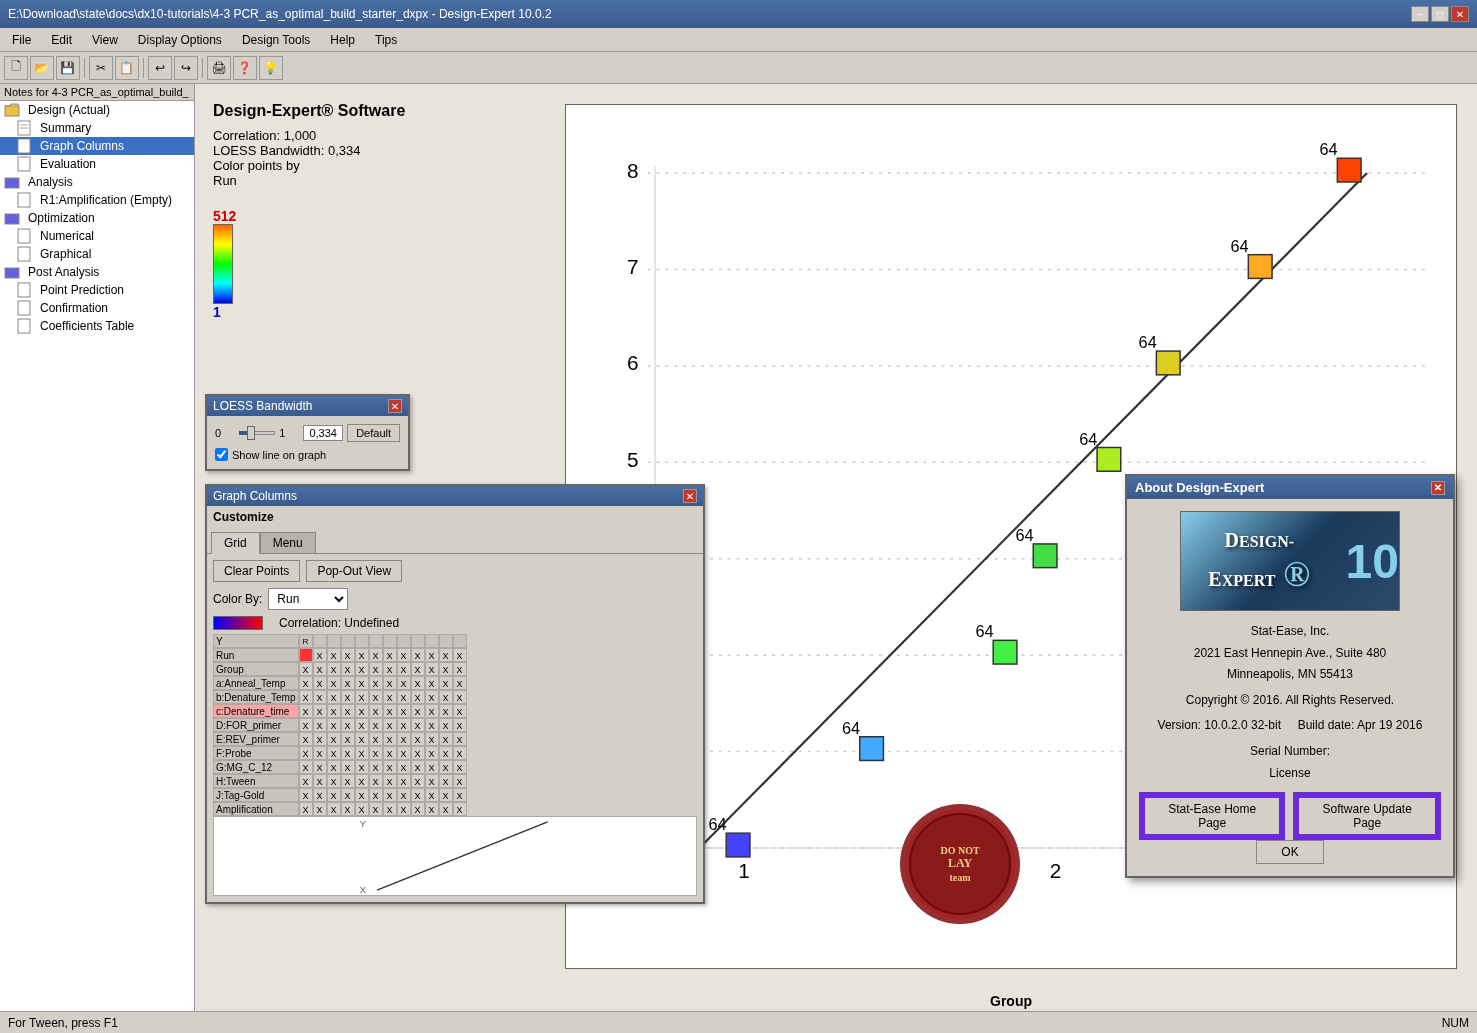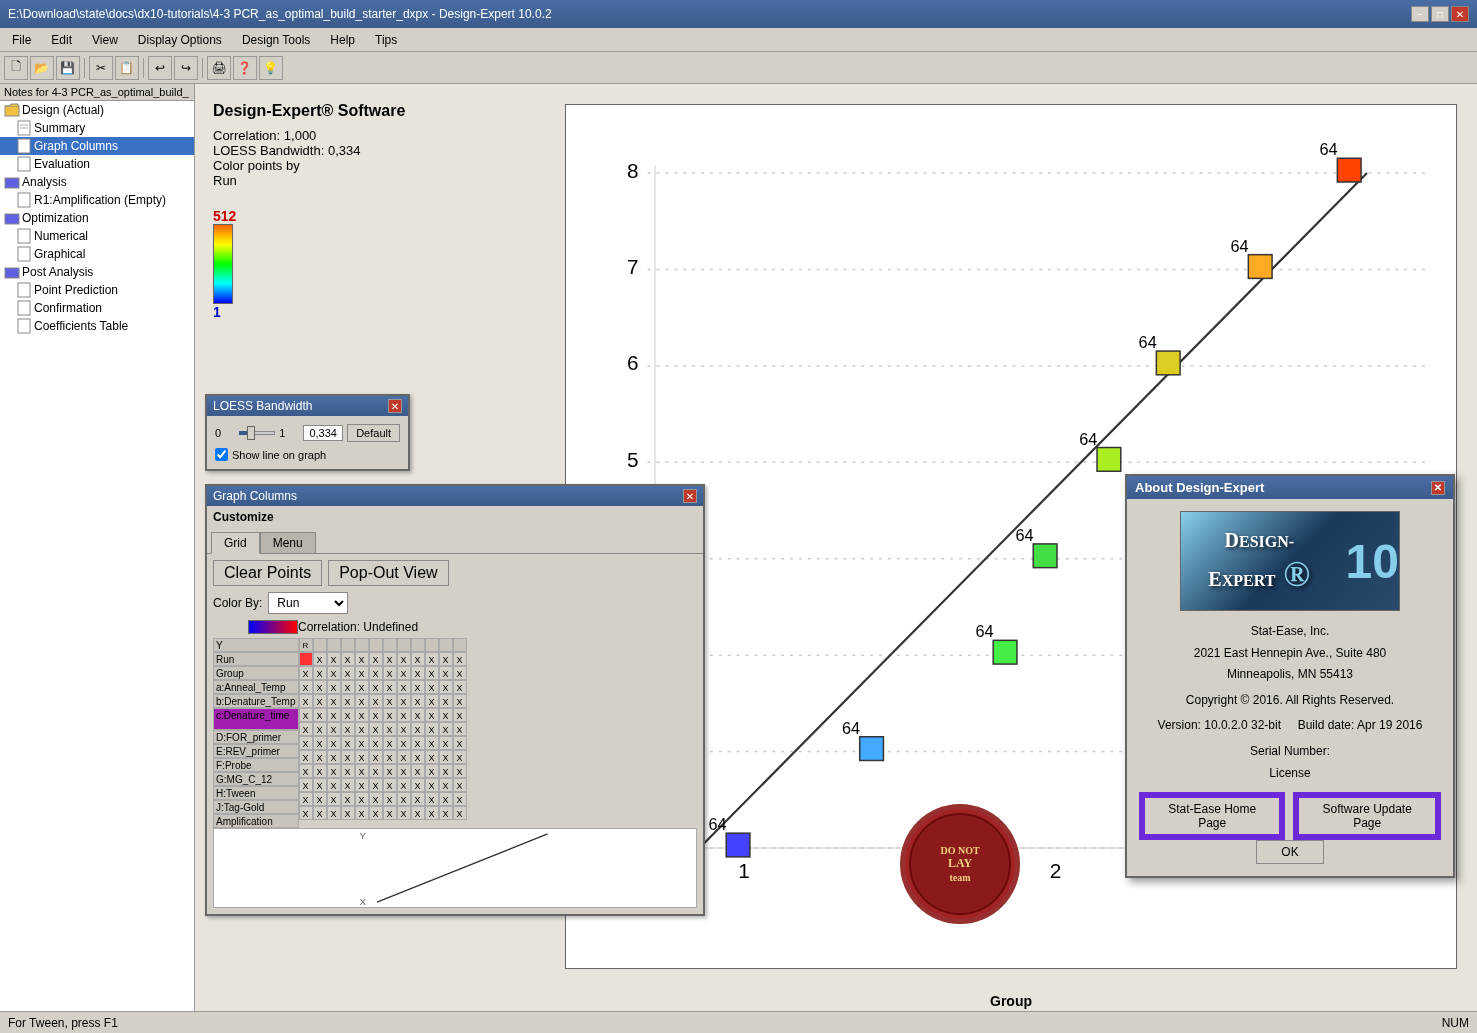--- a/index.html
+++ b/index.html
@@ -103,21 +103,21 @@
       background: #d4d0c8;
       padding: 2px 4px;
       font-size: 11px;
       border-bottom: 1px solid #999;
     }
     .tree-item {
       padding: 1px 4px;
       cursor: pointer;
       display: flex;
       align-items: center;
-      gap: 2px;
+      gap: 8px;
       font-size: 12px;
       white-space: nowrap;
     }
     .tree-item.selected { background: #3a70c4; color: white; }
     .tree-icon { width: 16px; height: 16px; flex-shrink: 0; }
     .indent-1 { padding-left: 16px; }
 
     
     .content-area {
       flex: 1;
@@ -257,44 +257,43 @@
     }
     .btn-row {
       display: flex;
       gap: 6px;
       margin-bottom: 6px;
     }
     .small-btn {
       background: #d4d0c8;
       border: 1px solid #888;
       padding: 3px 10px;
-      font-size: 16px;
+      font-size: 12px;
       cursor: pointer;
     }
     .color-by-row {
       display: flex;
       align-items: center;
       gap: 6px;
       margin-bottom: 6px;
     }
     .select-box {
       background: white;
       border: 1px solid #888;
       padding: 2px 4px;
       font-size: 12px;
       width: 80px;
     }
 
     
     .corr-bar-row {
       display: flex;
       align-items: flex-end;
-      gap: 0;
+      gap: 16px;
       margin-bottom: 4px;
-      margin-left: 35px;
     }
     .corr-bar {
       width: 50px;
       height: 14px;
       background: linear-gradient(to right, #0000ff, #ff0000);
       border: 1px solid #666;
     }
 
     
     .mini-chart {
@@ -701,21 +700,21 @@
           <span>Correlation: Undefined</span>
         </div>
         <div style="display:flex;flex-direction:row; gap:0;">
 
           <div style="display:flex; flex-direction:column; gap:0; margin-top:0;">
             <div style="height:14px;background:#c8c4bc;border:1px solid #aaa;padding:0 2px;font-size:10px;white-space:nowrap;line-height:14px;">Y</div>
             <div style="height:14px;background:#c8c4bc;border:1px solid #aaa;padding:0 2px;font-size:10px;white-space:nowrap;line-height:14px;">Run</div>
             <div style="height:14px;background:#c8c4bc;border:1px solid #aaa;padding:0 2px;font-size:10px;white-space:nowrap;line-height:14px;">Group</div>
             <div style="height:14px;background:#c8c4bc;border:1px solid #aaa;padding:0 2px;font-size:10px;white-space:nowrap;line-height:14px;">a:Anneal_Temp</div>
             <div style="height:14px;background:#c8c4bc;border:1px solid #aaa;padding:0 2px;font-size:10px;white-space:nowrap;line-height:14px;">b:Denature_Temp</div>
-            <div style="height:22px;background:#a21caf;border:1px solid #aaa;padding:0 2px;font-size:10px;white-space:nowrap;line-height:14px;">c:Denature_time</div>
+            <div style="height:14px;background:#fca5a5;border:1px solid #aaa;padding:0 2px;font-size:10px;white-space:nowrap;line-height:14px;">c:Denature_time</div>
             <div style="height:14px;background:#c8c4bc;border:1px solid #aaa;padding:0 2px;font-size:10px;white-space:nowrap;line-height:14px;">D:FOR_primer</div>
             <div style="height:14px;background:#c8c4bc;border:1px solid #aaa;padding:0 2px;font-size:10px;white-space:nowrap;line-height:14px;">E:REV_primer</div>
             <div style="height:14px;background:#c8c4bc;border:1px solid #aaa;padding:0 2px;font-size:10px;white-space:nowrap;line-height:14px;">F:Probe</div>
             <div style="height:14px;background:#c8c4bc;border:1px solid #aaa;padding:0 2px;font-size:10px;white-space:nowrap;line-height:14px;">G:MG_C_12</div>
             <div style="height:14px;background:#c8c4bc;border:1px solid #aaa;padding:0 2px;font-size:10px;white-space:nowrap;line-height:14px;">H:Tween</div>
             <div style="height:14px;background:#c8c4bc;border:1px solid #aaa;padding:0 2px;font-size:10px;white-space:nowrap;line-height:14px;">J:Tag-Gold</div>
             <div style="height:14px;background:#c8c4bc;border:1px solid #aaa;padding:0 2px;font-size:10px;white-space:nowrap;line-height:14px;">Amplification</div>
           </div>
 
           <div style="overflow-x:auto; flex:1;">

